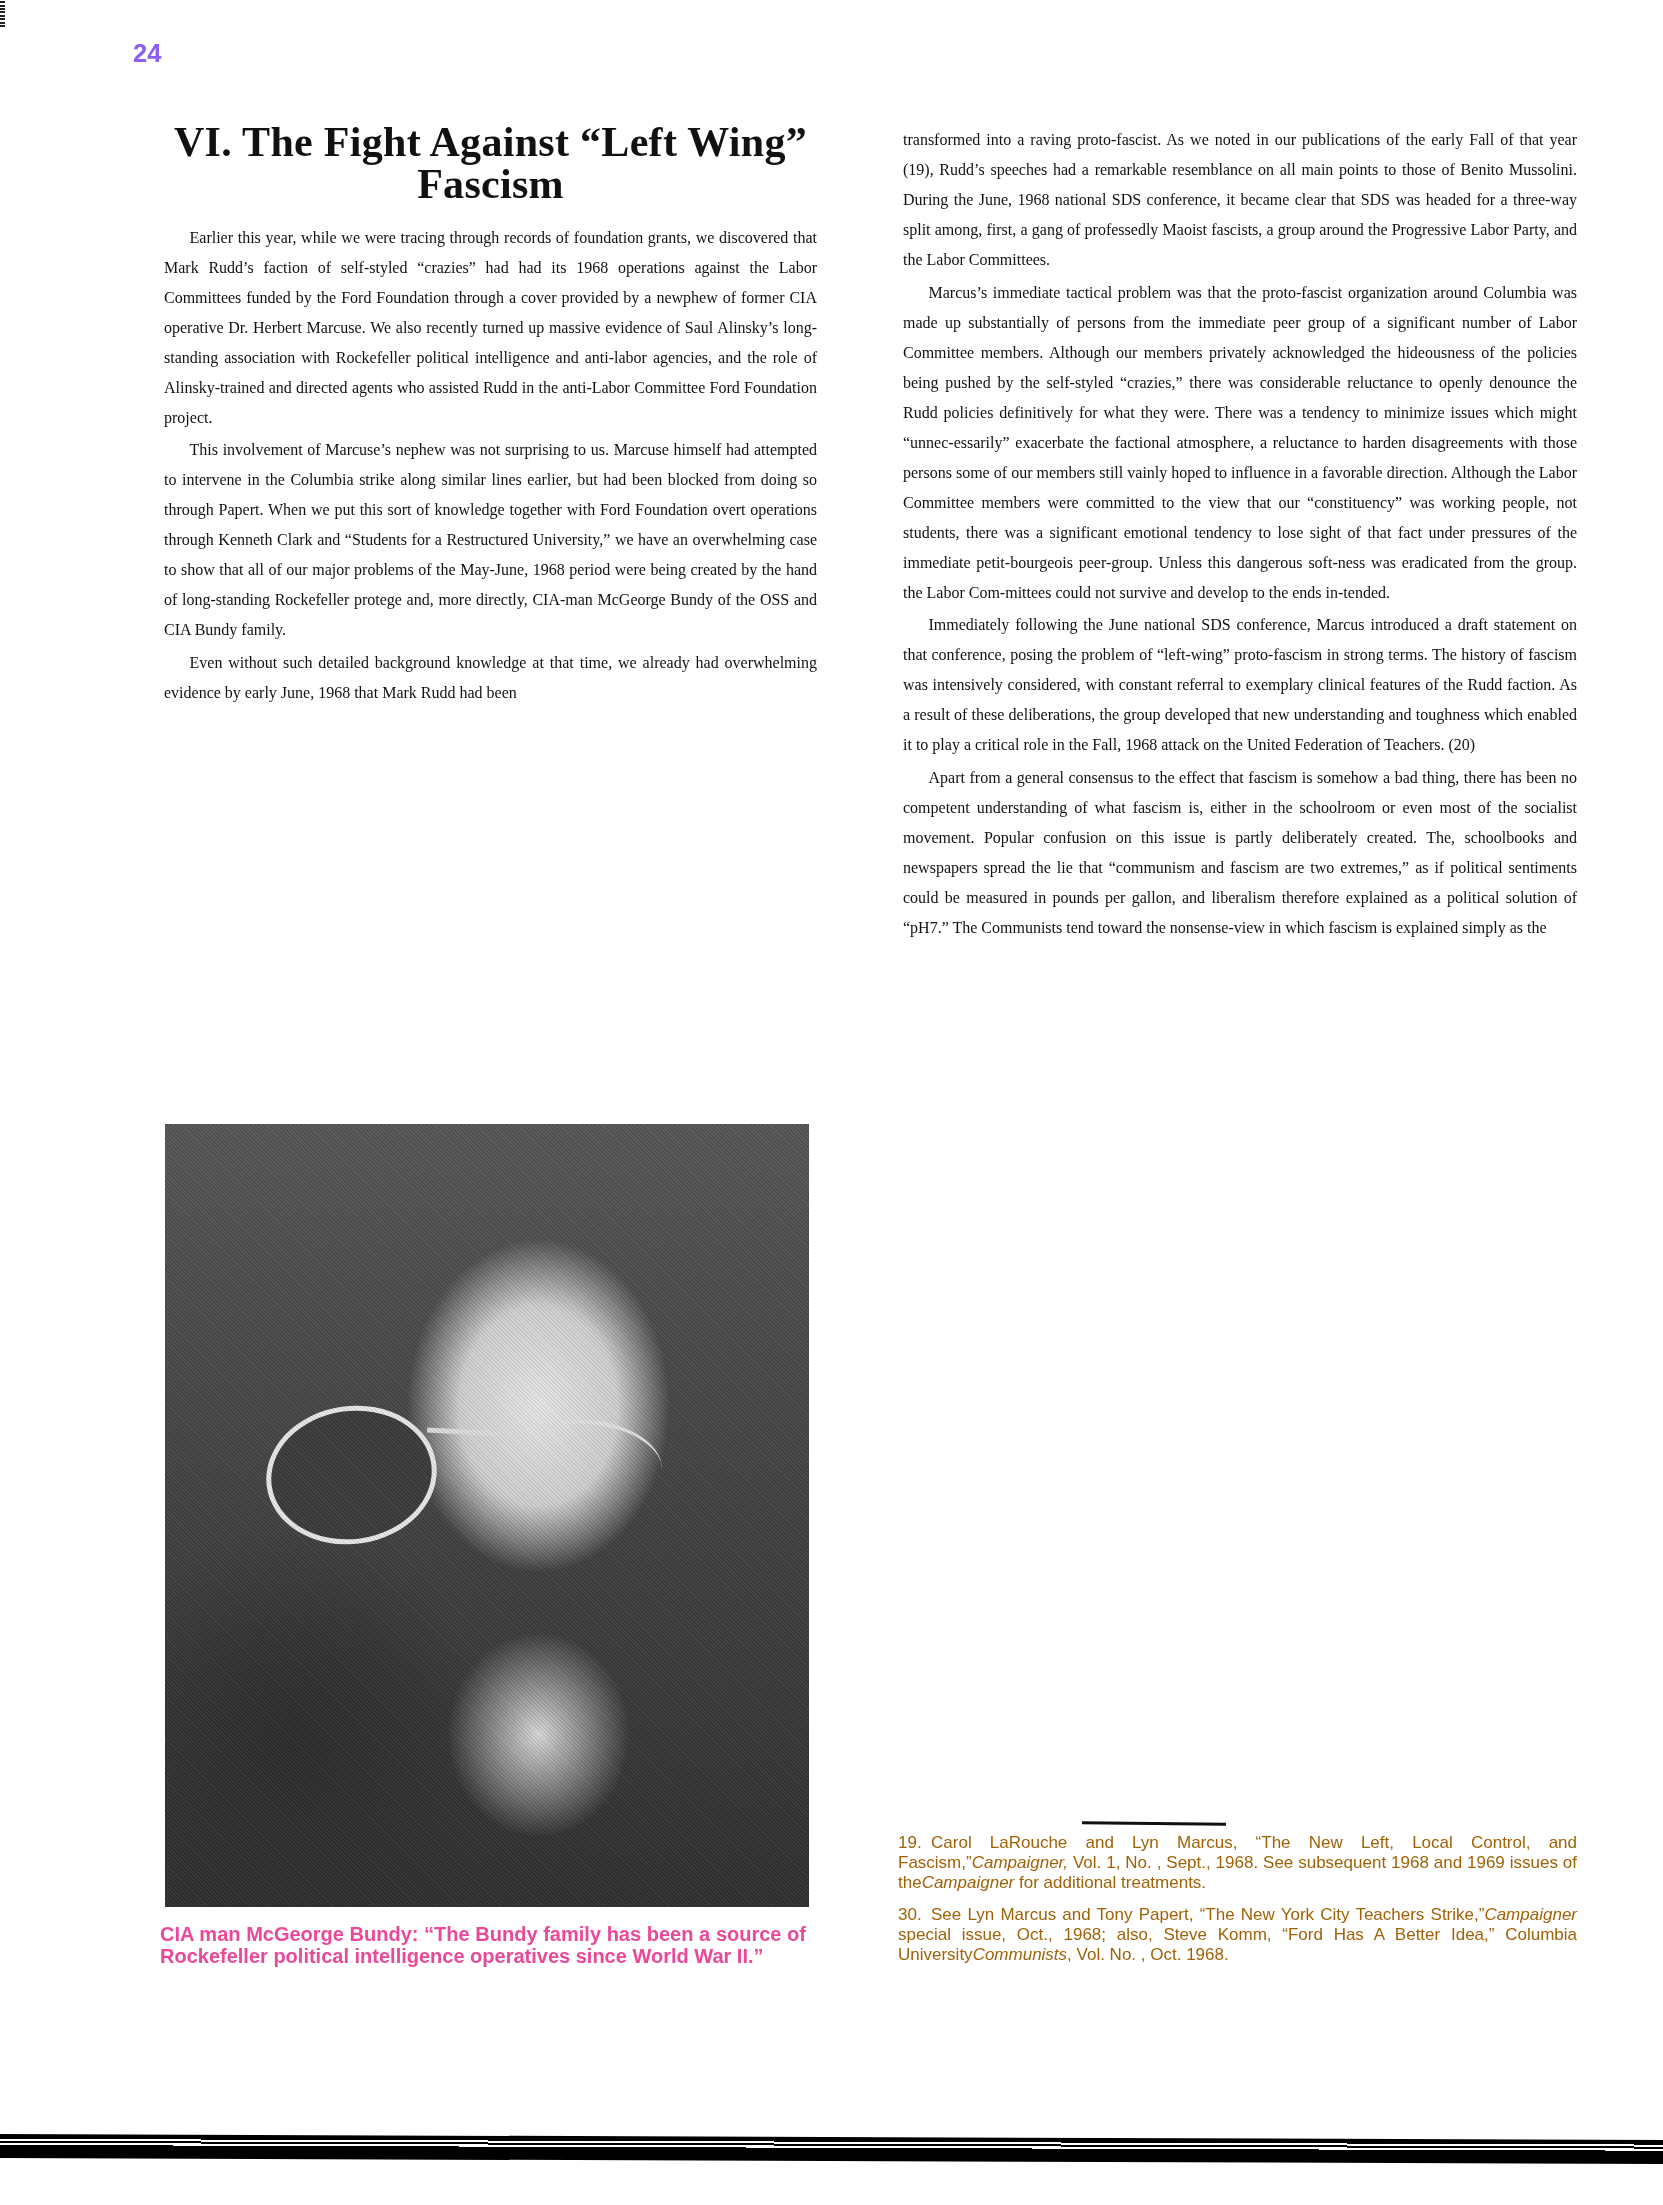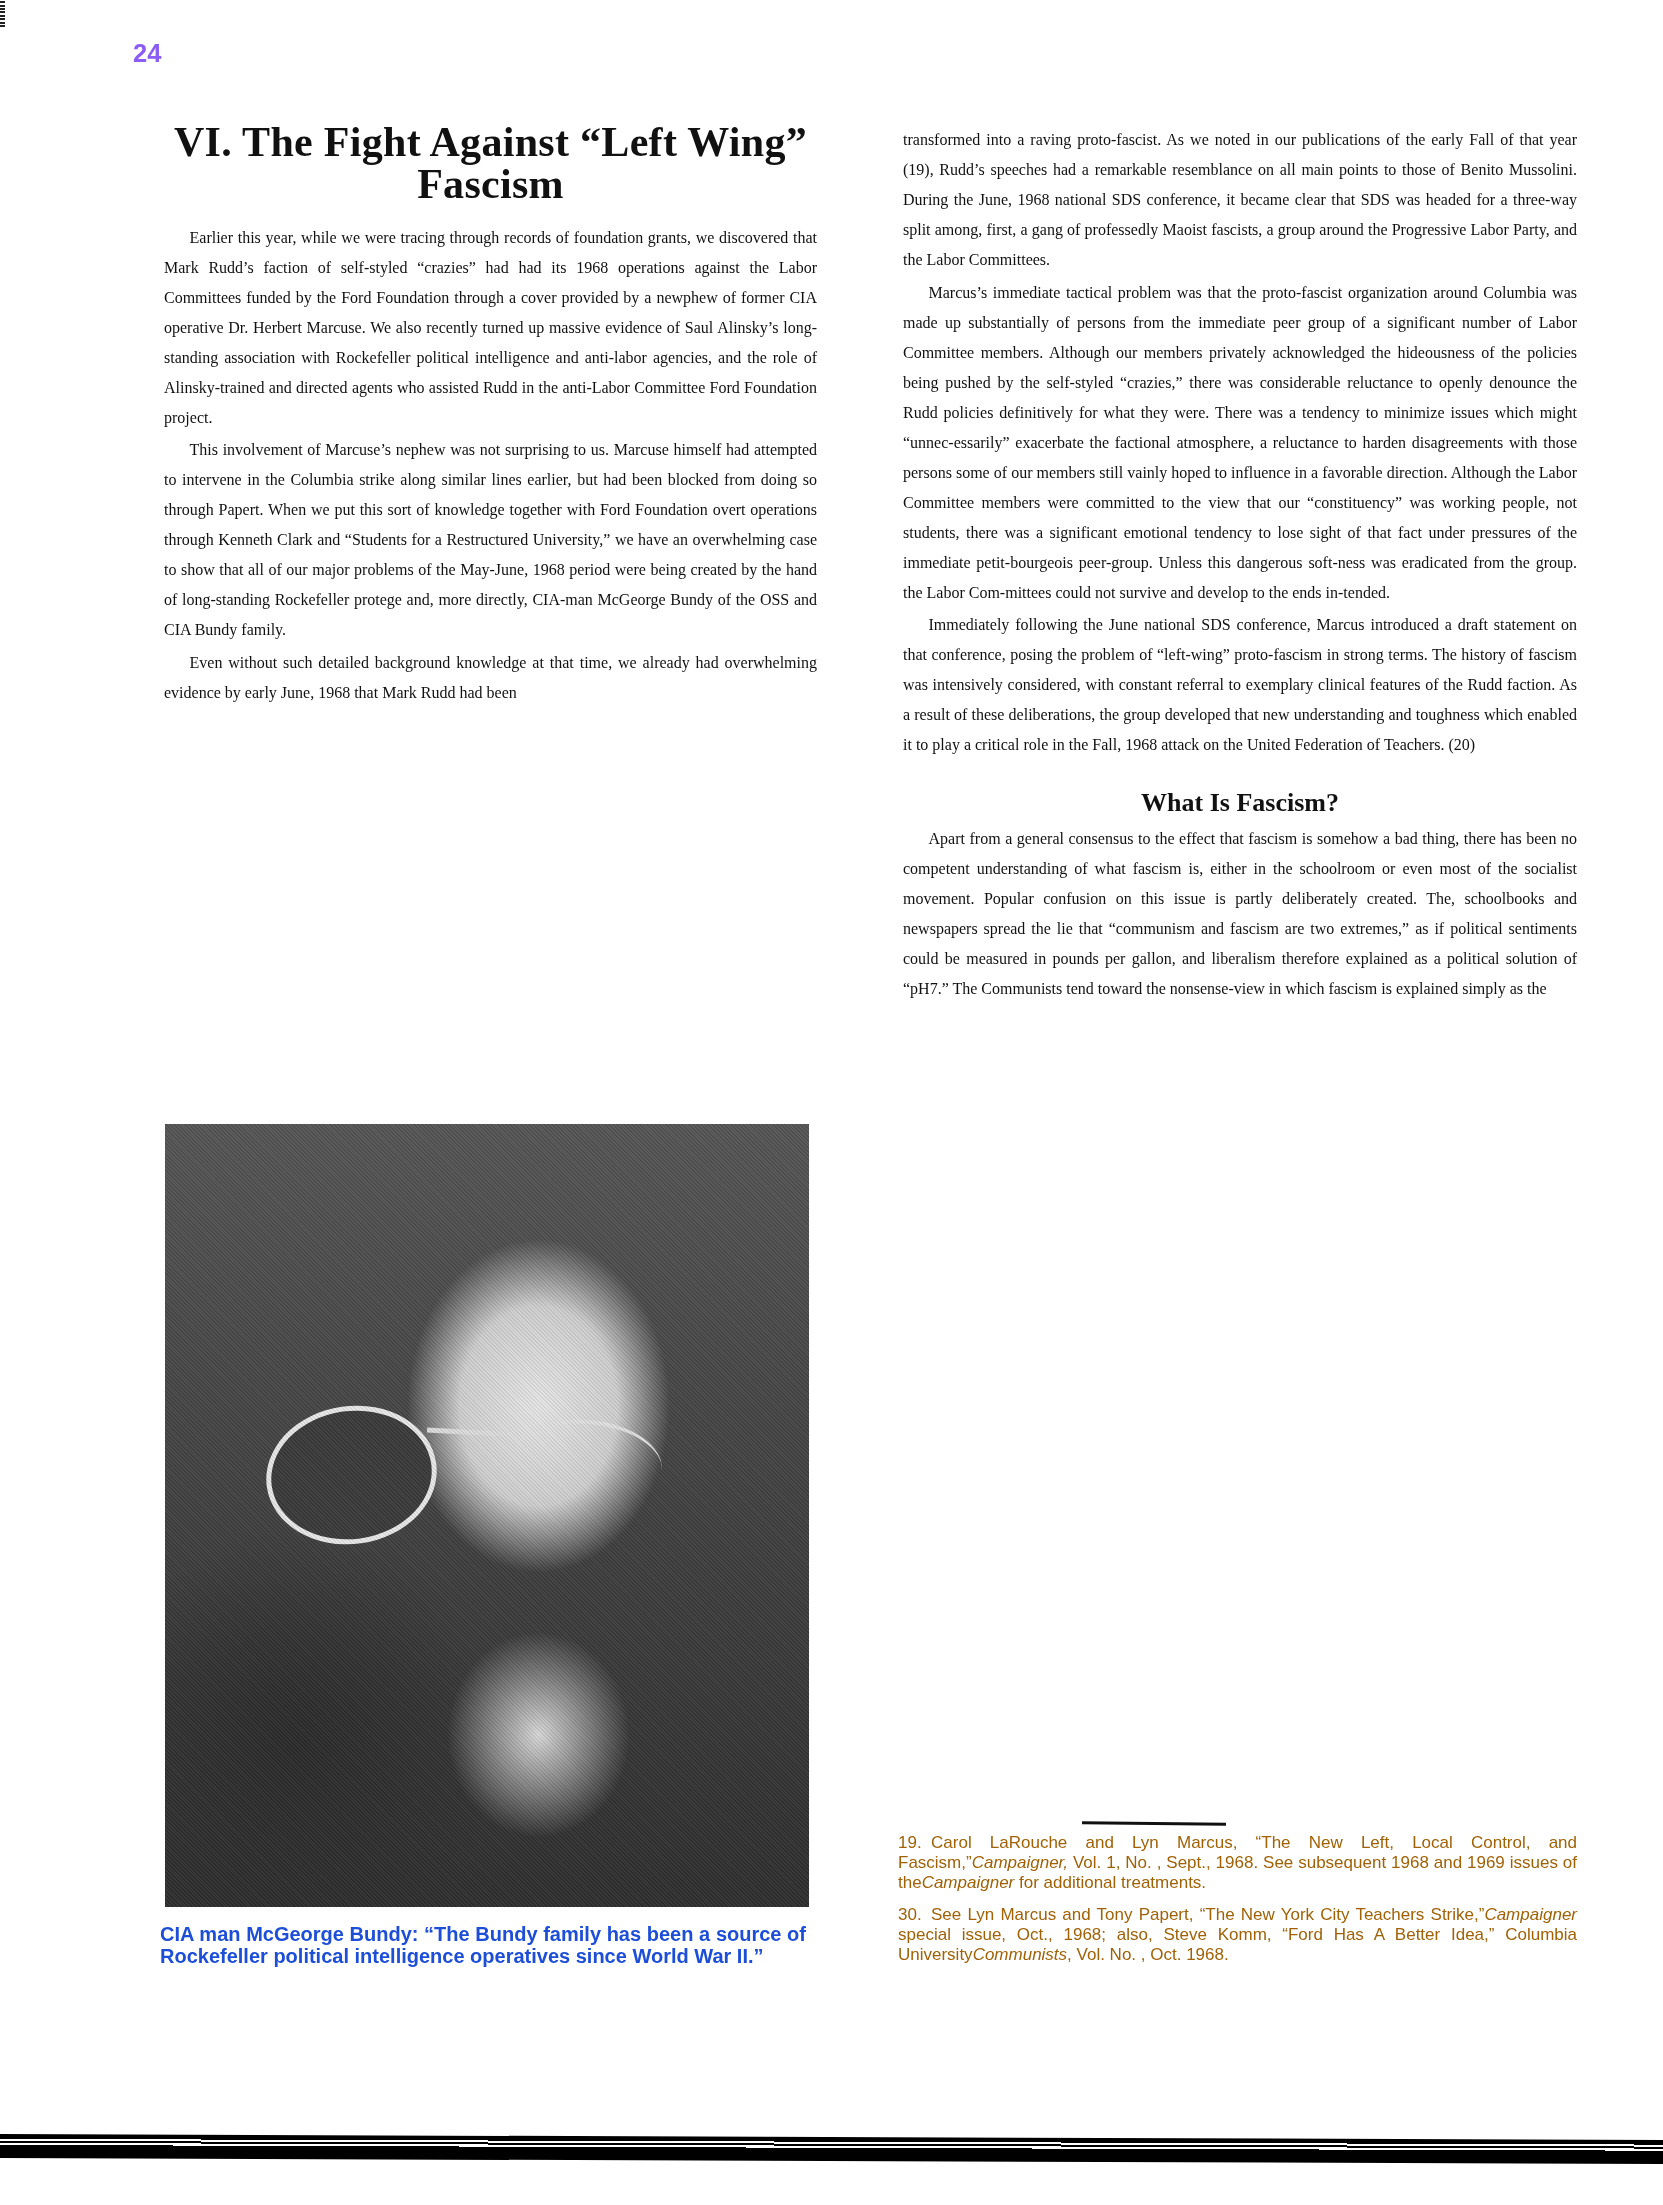--- a/index.html
+++ b/index.html
@@ -57,21 +57,21 @@
       border-top: 4.7px solid #e0e0e0; border-radius: 50% 50% 0 0;
       transform: rotate(6deg);
     }
     .glasses-bridge {
       position: absolute; left: 262px; top: 306px; width: 91px; height: 5.4px;
       background: #dcdcdc; transform: rotate(3deg);
     }
     .caption {
       position: absolute; left: 160px; top: 1923px; width: 646px;
       font-family: "Liberation Sans", "DejaVu Sans", sans-serif; font-weight: bold;
-      font-size: 20px; line-height: 22px; text-align: justify; color: #1d4ed8;
+      font-size: 20px; line-height: 22px; text-align: justify; color: #ec4899;
     }
     .section-heading {
       font-family: "Liberation Serif", serif; font-weight: bold;
       font-size: 26px; line-height: 31px; text-align: center;
       margin: 27px 0 5.4px 0;
     }
     .footnote-rule {
       position: absolute; left: 1082px; top: 1822px; width: 144px; height: 2.7px;
       background: #111; transform: rotate(0.6deg);
     }
@@ -109,21 +109,20 @@
   <div class="glasses-bridge"></div>
   <div class="glasses-right"></div>
 </div>
 
 <div class="caption">CIA man McGeorge Bundy: “The Bundy family has been a source of Rockefeller political intelligence operatives since World War II.”</div>
 
 <div class="col-right">
   <p class="para no-indent">transformed into a raving proto-fascist. As we noted in our publications of the early Fall of that year (19), Rudd’s speeches had a remarkable resemblance on all main points to those of Benito Mussolini. During the June, 1968 national SDS conference, it became clear that SDS was headed for a three-way split among, first, a gang of professedly Maoist fascists, a group around the Progressive Labor Party, and the Labor Committees.</p>
   <p class="para">Marcus’s immediate tactical problem was that the proto-fascist organization around Columbia was made up substantially of persons from the immediate peer group of a significant number of Labor Committee members. Although our members privately acknowledged the hideousness of the policies being pushed by the self-styled “crazies,” there was considerable reluctance to openly denounce the Rudd policies definitively for what they were. There was a tendency to minimize issues which might “unnec-essarily” exacerbate the factional atmosphere, a reluctance to harden disagreements with those persons some of our members still vainly hoped to influence in a favorable direction. Although the Labor Committee members were committed to the view that our “constituency” was working people, not students, there was a significant emotional tendency to lose sight of that fact under pressures of the immediate petit-bourgeois peer-group. Unless this dangerous soft-ness was eradicated from the group. the Labor Com-mittees could not survive and develop to the ends in-tended.</p>
   <p class="para">Immediately following the June national SDS conference, Marcus introduced a draft statement on that conference, posing the problem of “left-wing” proto-fascism in strong terms. The history of fascism was intensively considered, with constant referral to exemplary clinical features of the Rudd faction. As a result of these deliberations, the group developed that new understanding and toughness which enabled it to play a critical role in the Fall, 1968 attack on the United Federation of Teachers. (20)</p>
-  <h2 class="section-heading">What Is Fascism?</h2>
   <p class="para">Apart from a general consensus to the effect that fascism is somehow a bad thing, there has been no competent understanding of what fascism is, either in the schoolroom or even most of the socialist movement. Popular confusion on this issue is partly deliberately created. The, schoolbooks and newspapers spread the lie that “communism and fascism are two extremes,” as if political sentiments could be measured in pounds per gallon, and liberalism therefore explained as a political solution of “pH7.” The Communists tend toward the nonsense-view in which fascism is explained simply as the</p>
 </div>
 
 <div class="footnote-rule"></div>
 
 <div class="footnotes">
   <p class="footnote">
     <span class="num">19.</span><span>Carol LaRouche and Lyn Marcus, “The New Left, Local Control, and Fascism,”</span><i>Campaigner,</i><span> Vol. 1, No.   , Sept., 1968. See subsequent 1968 and 1969 issues of the</span><i>Campaigner</i><span> for additional treatments.</span>
   </p>
   <p class="footnote">

